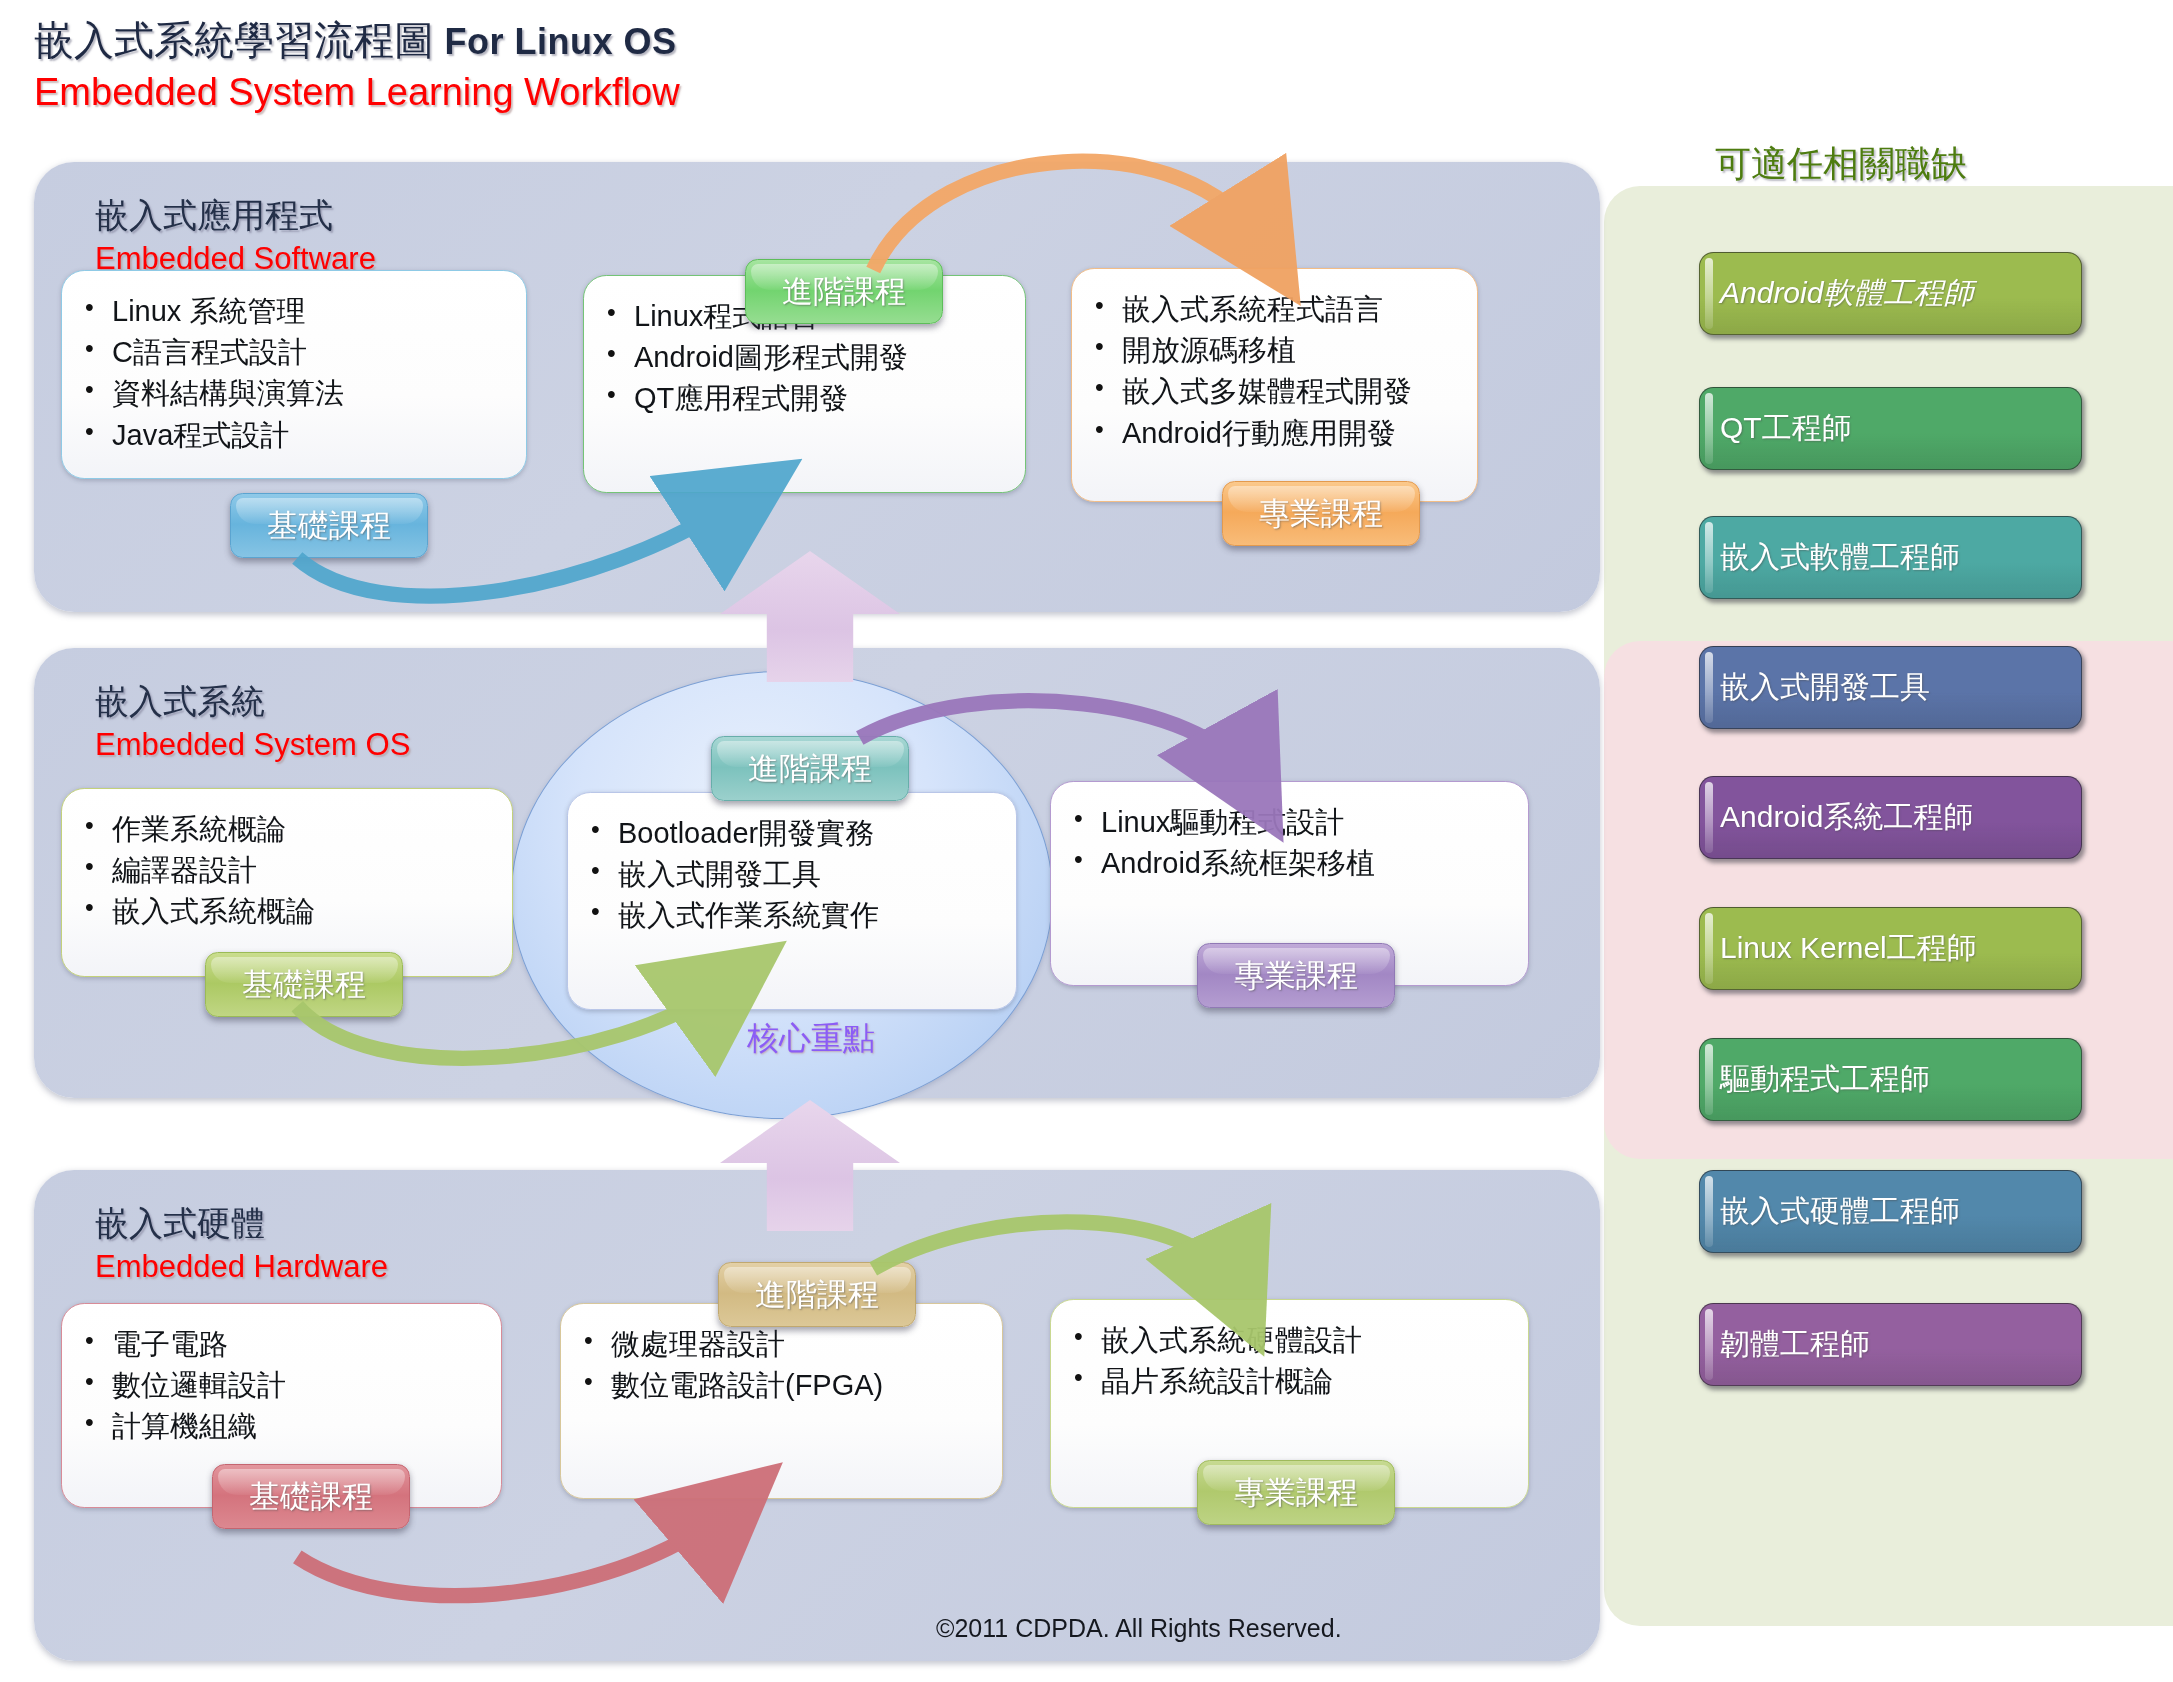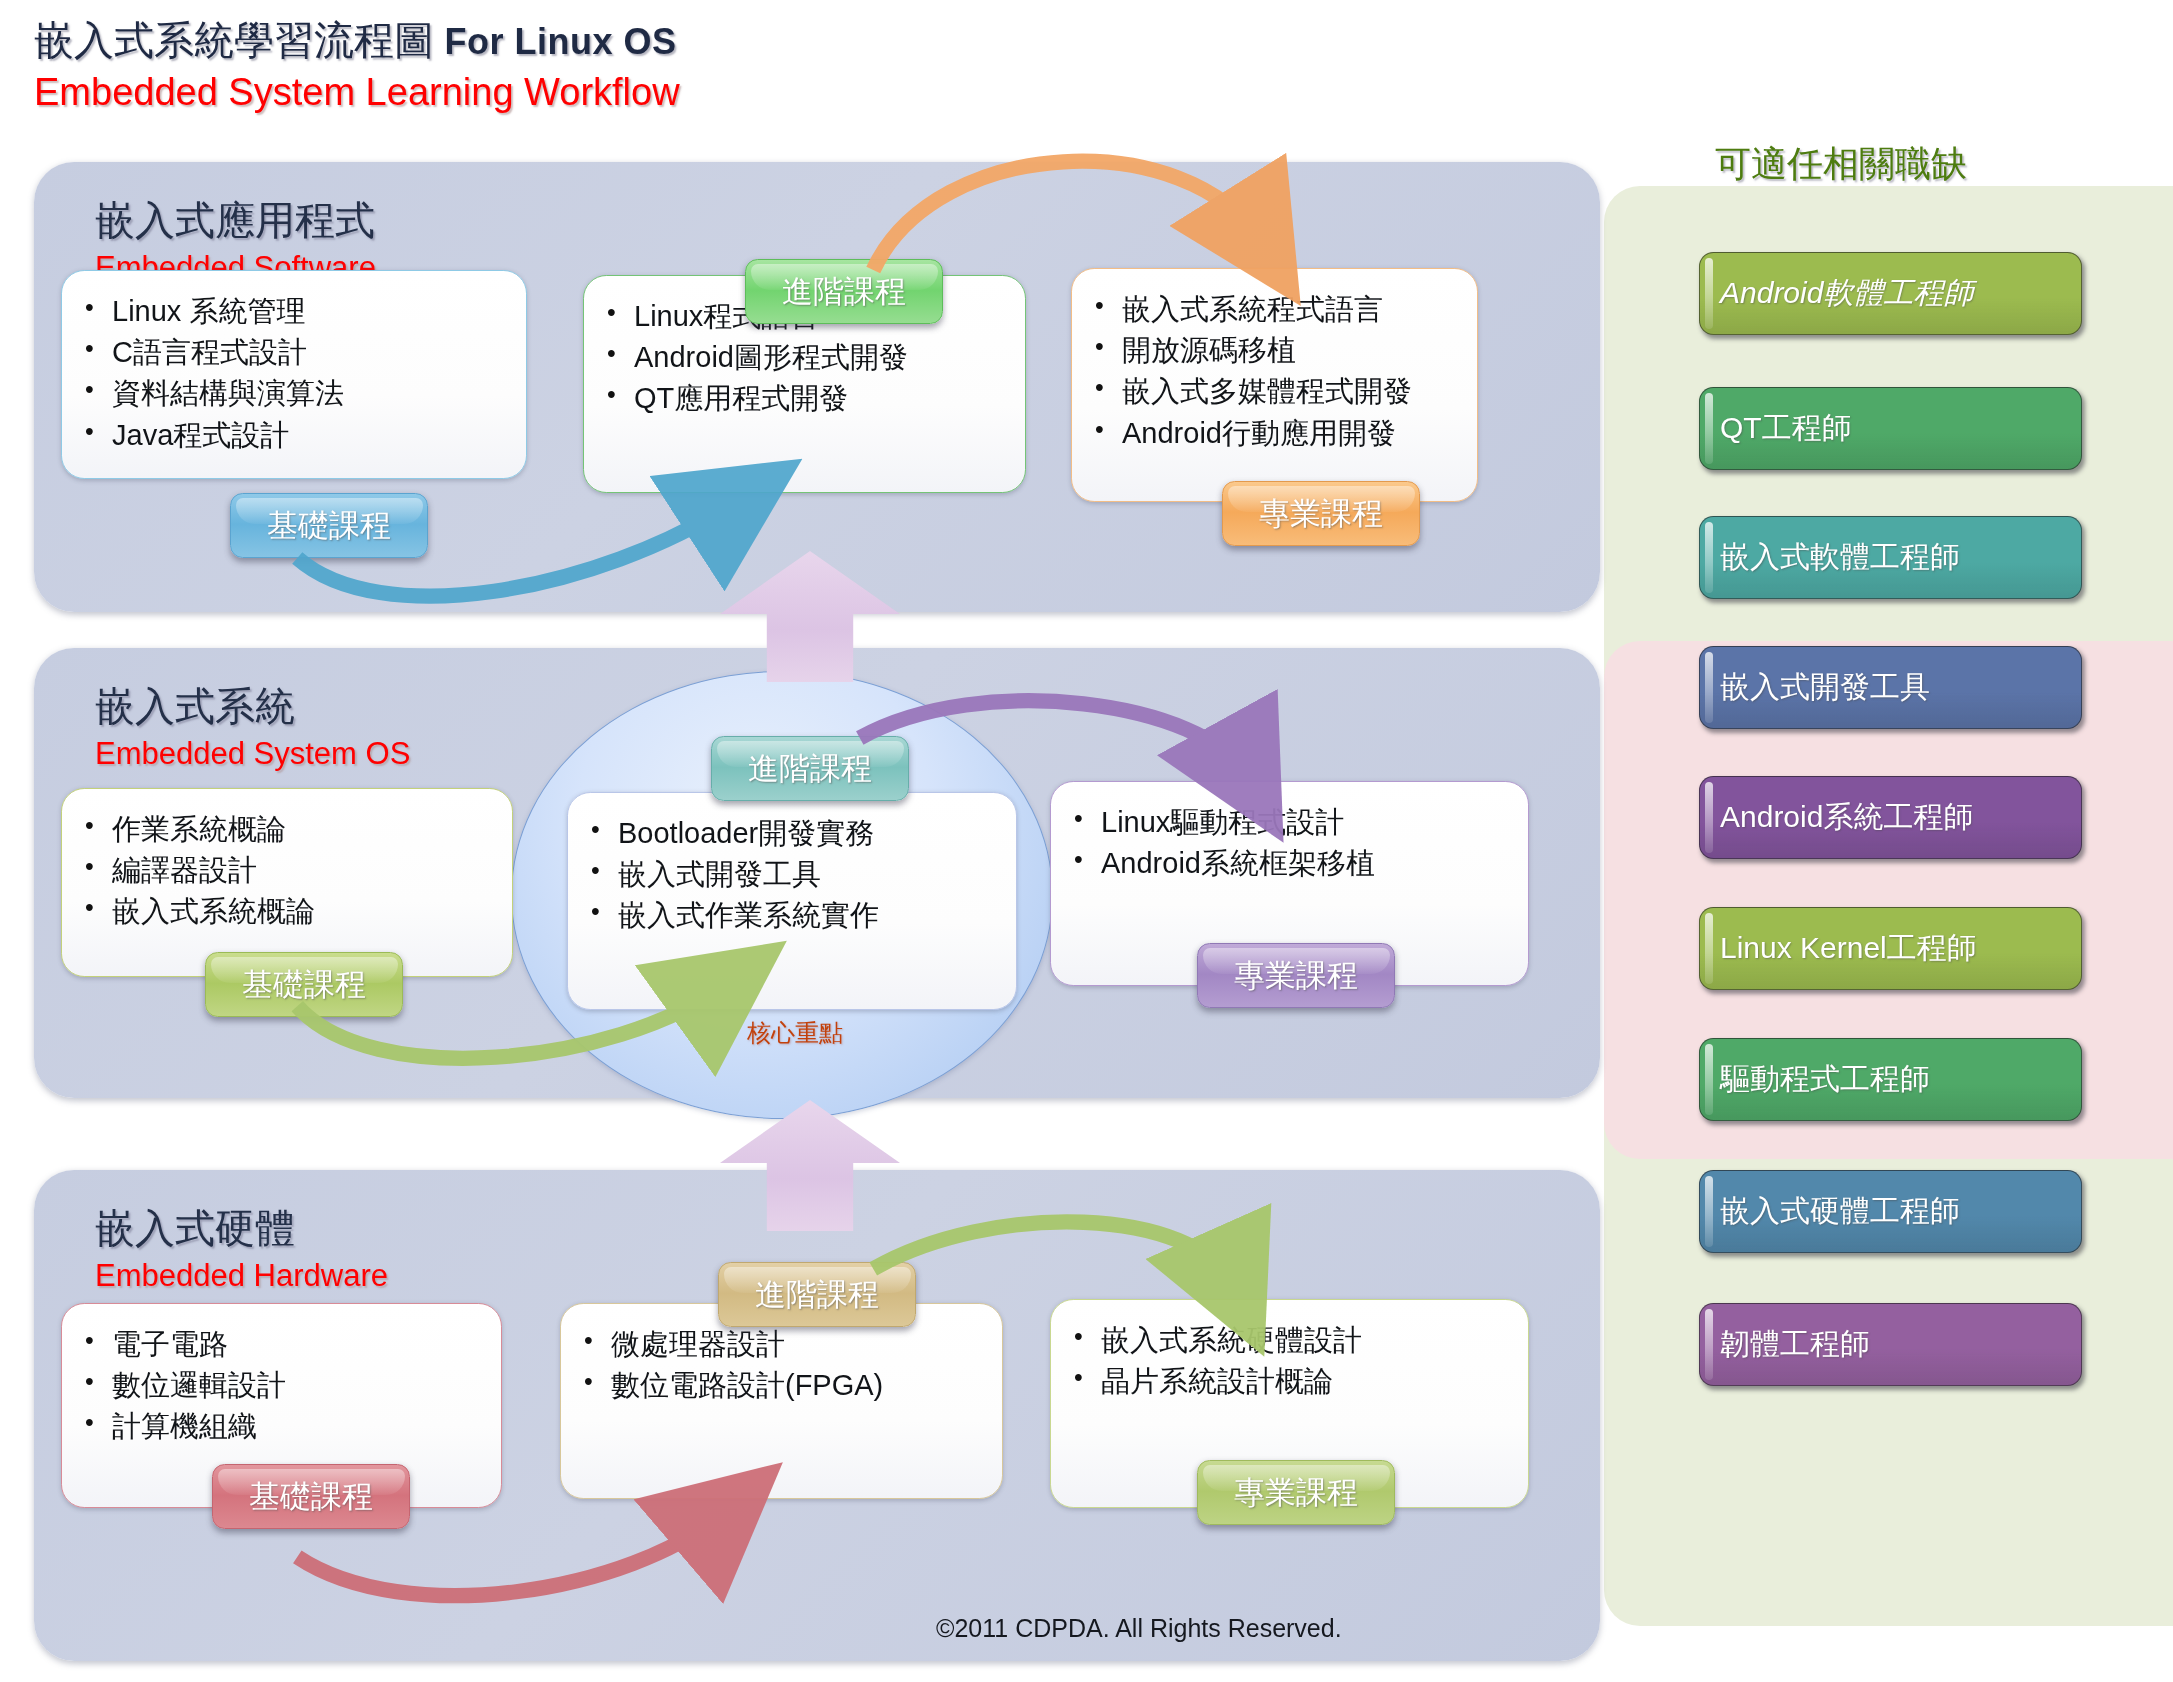--- a/index.html
+++ b/index.html
@@ -27,21 +27,21 @@
 
   
   .section{position:absolute;left:34px;width:1566px;border-radius:40px;z-index:10;
     background:linear-gradient(135deg,#c6cde0 0%,#ccd2e3 45%,#c3cade 100%);
     box-shadow:0 2.7px 6.3px rgba(90,95,120,.35);}
   #sec-soft{top:162px;height:450px;}
   #sec-os{top:648px;height:450px;}
   #sec-hw{top:1170px;height:491px;}
 
   .sec-head{position:absolute;left:61px;top:31px;}
-  .sec-head .zh{font-size:40px;color:#243049;text-shadow:1.8px 1.8px 1.8px rgba(120,120,145,.55);white-space:nowrap;}
+  .sec-head .zh{font-size:34px;color:#243049;text-shadow:1.8px 1.8px 1.8px rgba(120,120,145,.55);white-space:nowrap;}
   .sec-head .en{font-size:31px;color:#ff0000;margin-top:1.8px;text-shadow:1.8px 1.8px 1.8px rgba(170,140,140,.55);white-space:nowrap;}
 
   
   .cbox{position:absolute;border-radius:23.4px;background:linear-gradient(180deg,#ffffff 0%,#fdfdfd 60%,#f3f4f8 100%);
     box-shadow:0 1.8px 4.5px rgba(80,85,110,.30);z-index:14;}
   .cbox ul{margin:0;padding:20px 18px 12.6px 50px;list-style:none;}
   .cbox li{font-size:29px;color:#111418;line-height:1.42;white-space:nowrap;position:relative;}
   .cbox li:before{content:"\2022";position:absolute;left:-27px;top:-0.9px;font-size:25px;color:#111;}
 
   
@@ -54,21 +54,21 @@
   #b23{left:1050px;top:781px;width:477px;height:203px;border:1.8px solid #b49ad0;}
   
   #b31{left:61px;top:1303px;width:439px;height:203px;border:1.8px solid #d88b97;}
   #b32{left:560px;top:1303px;width:441px;height:194px;border:1.8px solid #d8c79a;}
   #b33{left:1050px;top:1299px;width:477px;height:207px;border:1.8px solid #c9d890;}
 
   
   #core-ellipse{position:absolute;left:511px;top:671px;width:540px;height:446px;border-radius:50%;
     background:radial-gradient(ellipse at 45% 32%,#e8f0fc 0%,#d6e4fb 42%,#a8c6f0 100%);
     border:0.9px solid #7b9fd4;z-index:12;box-shadow:0 1.8px 5.4px rgba(80,90,130,.25);}
-  #core-label{position:absolute;left:747px;top:1017px;font-size:24px;color:#c2410c;z-index:20;
+  #core-label{position:absolute;left:747px;top:1017px;font-size:32px;color:#8b5cf6;z-index:20;
     text-shadow:0.9px 0.9px 1.8px rgba(180,120,120,.5);white-space:nowrap;}
 
   
   .badge{position:absolute;z-index:24;border-radius:12.6px;display:flex;align-items:center;
     justify-content:center;color:#ffffff;font-size:31px;white-space:nowrap;
     box-shadow:0 3.6px 6.3px rgba(60,60,80,.45);
     text-shadow:0.9px 0.9px 1.8px rgba(80,80,80,.55);}
   .badge:after{content:"";position:absolute;left:4.5px;top:3.6px;right:4.5px;height:42%;
     border-radius:10px 10px 27px 27px;background:linear-gradient(180deg,rgba(255,255,255,.42),rgba(255,255,255,.05));}
 

